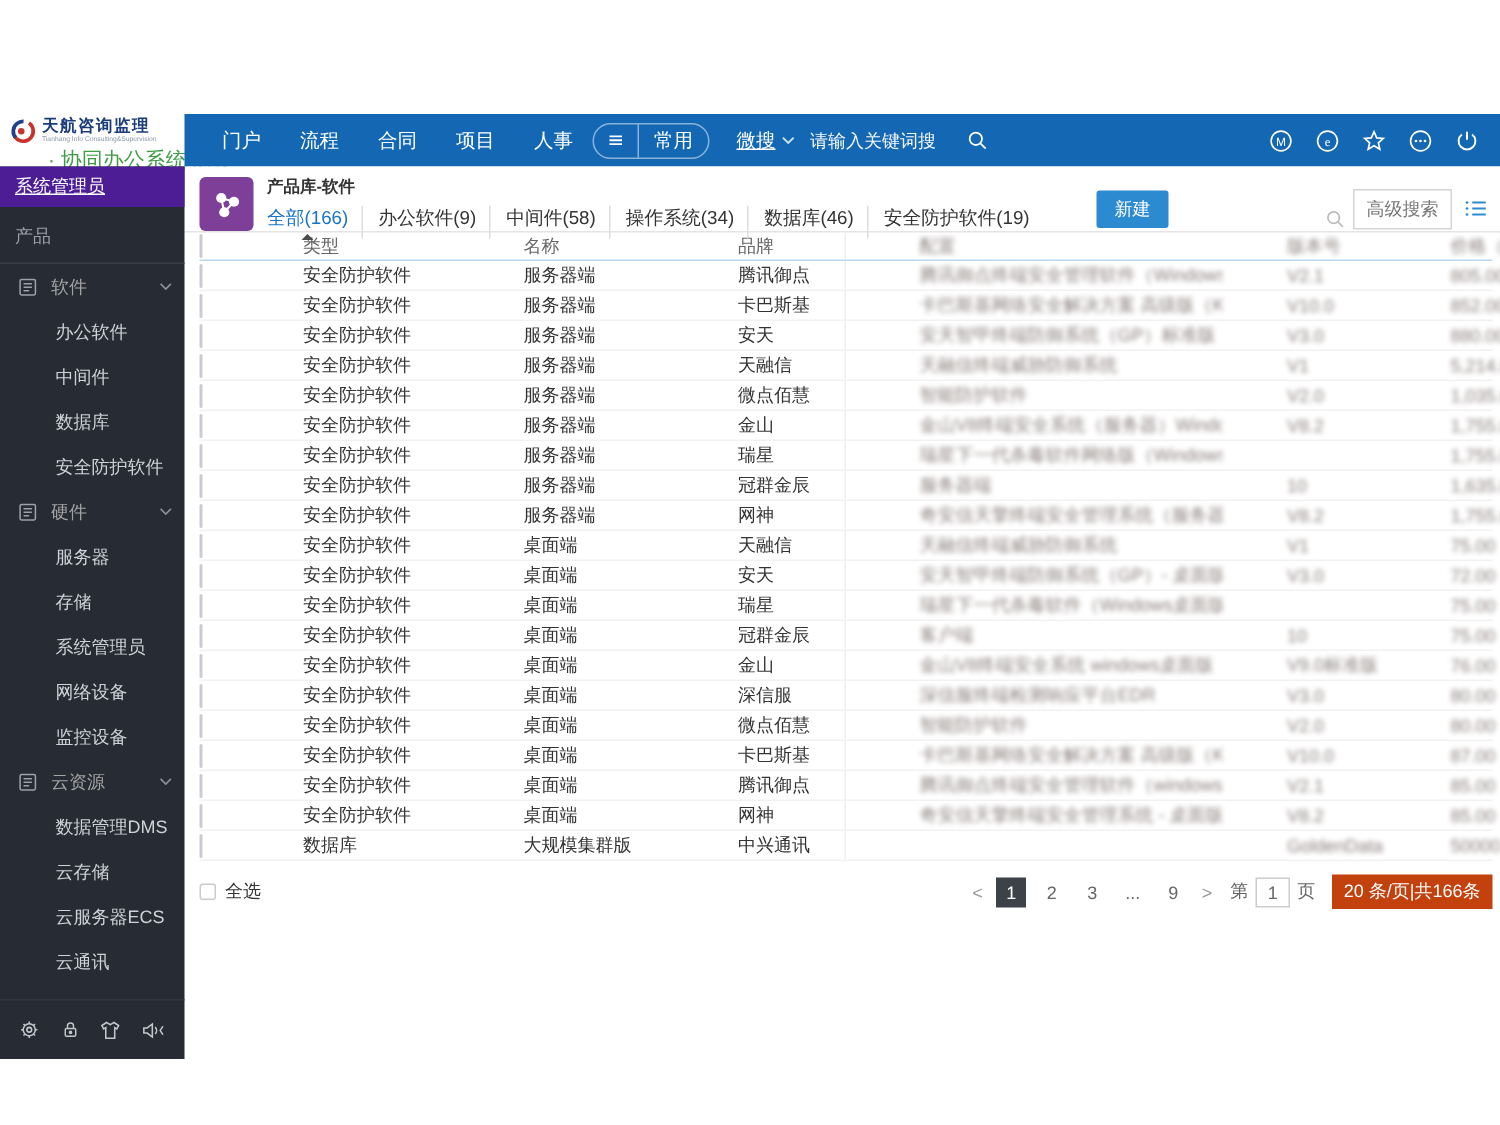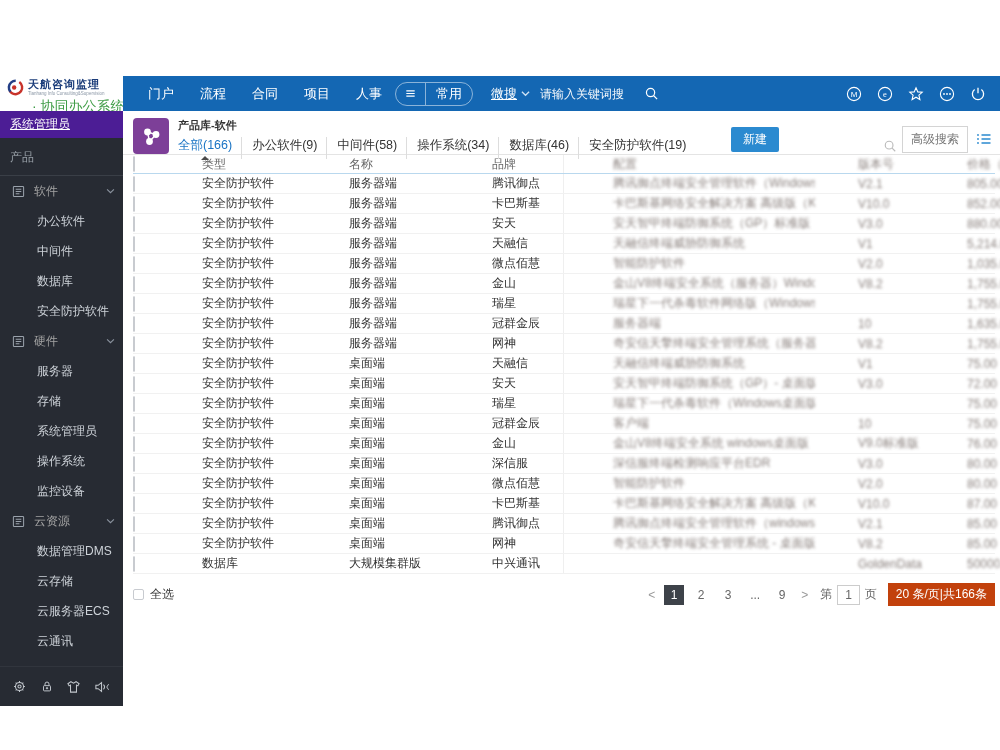--- a/index.html
+++ b/index.html
@@ -205,21 +205,21 @@
         <span class="lbl">硬件</span>
         <span>
             <svg width="9" height="6" viewBox="0 0 10 7" fill="none" stroke="#8a929e" stroke-width="1.3">
               <path d="M1 1.5l4 4 4-4"></path>
             </svg>
           </span>
       </div>
       <div class="sb-item">服务器</div>
       <div class="sb-item">存储</div>
       <div class="sb-item">系统管理员</div>
-      <div class="sb-item">操作系统</div>
+      <div class="sb-item">网络设备</div>
       <div class="sb-item">监控设备</div>
 
       <div class="sb-group">
         <span>
           <svg width="13" height="13" viewBox="0 0 14 14" fill="none" stroke="#9aa2ac" stroke-width="1.1">
               <rect x="1.5" y="1.5" width="11" height="11" rx="1"></rect>
               <path d="M4 4.5h6M4 7h6M4 9.5h4"></path>
             </svg>
         </span>
         <span class="lbl">云资源</span>

